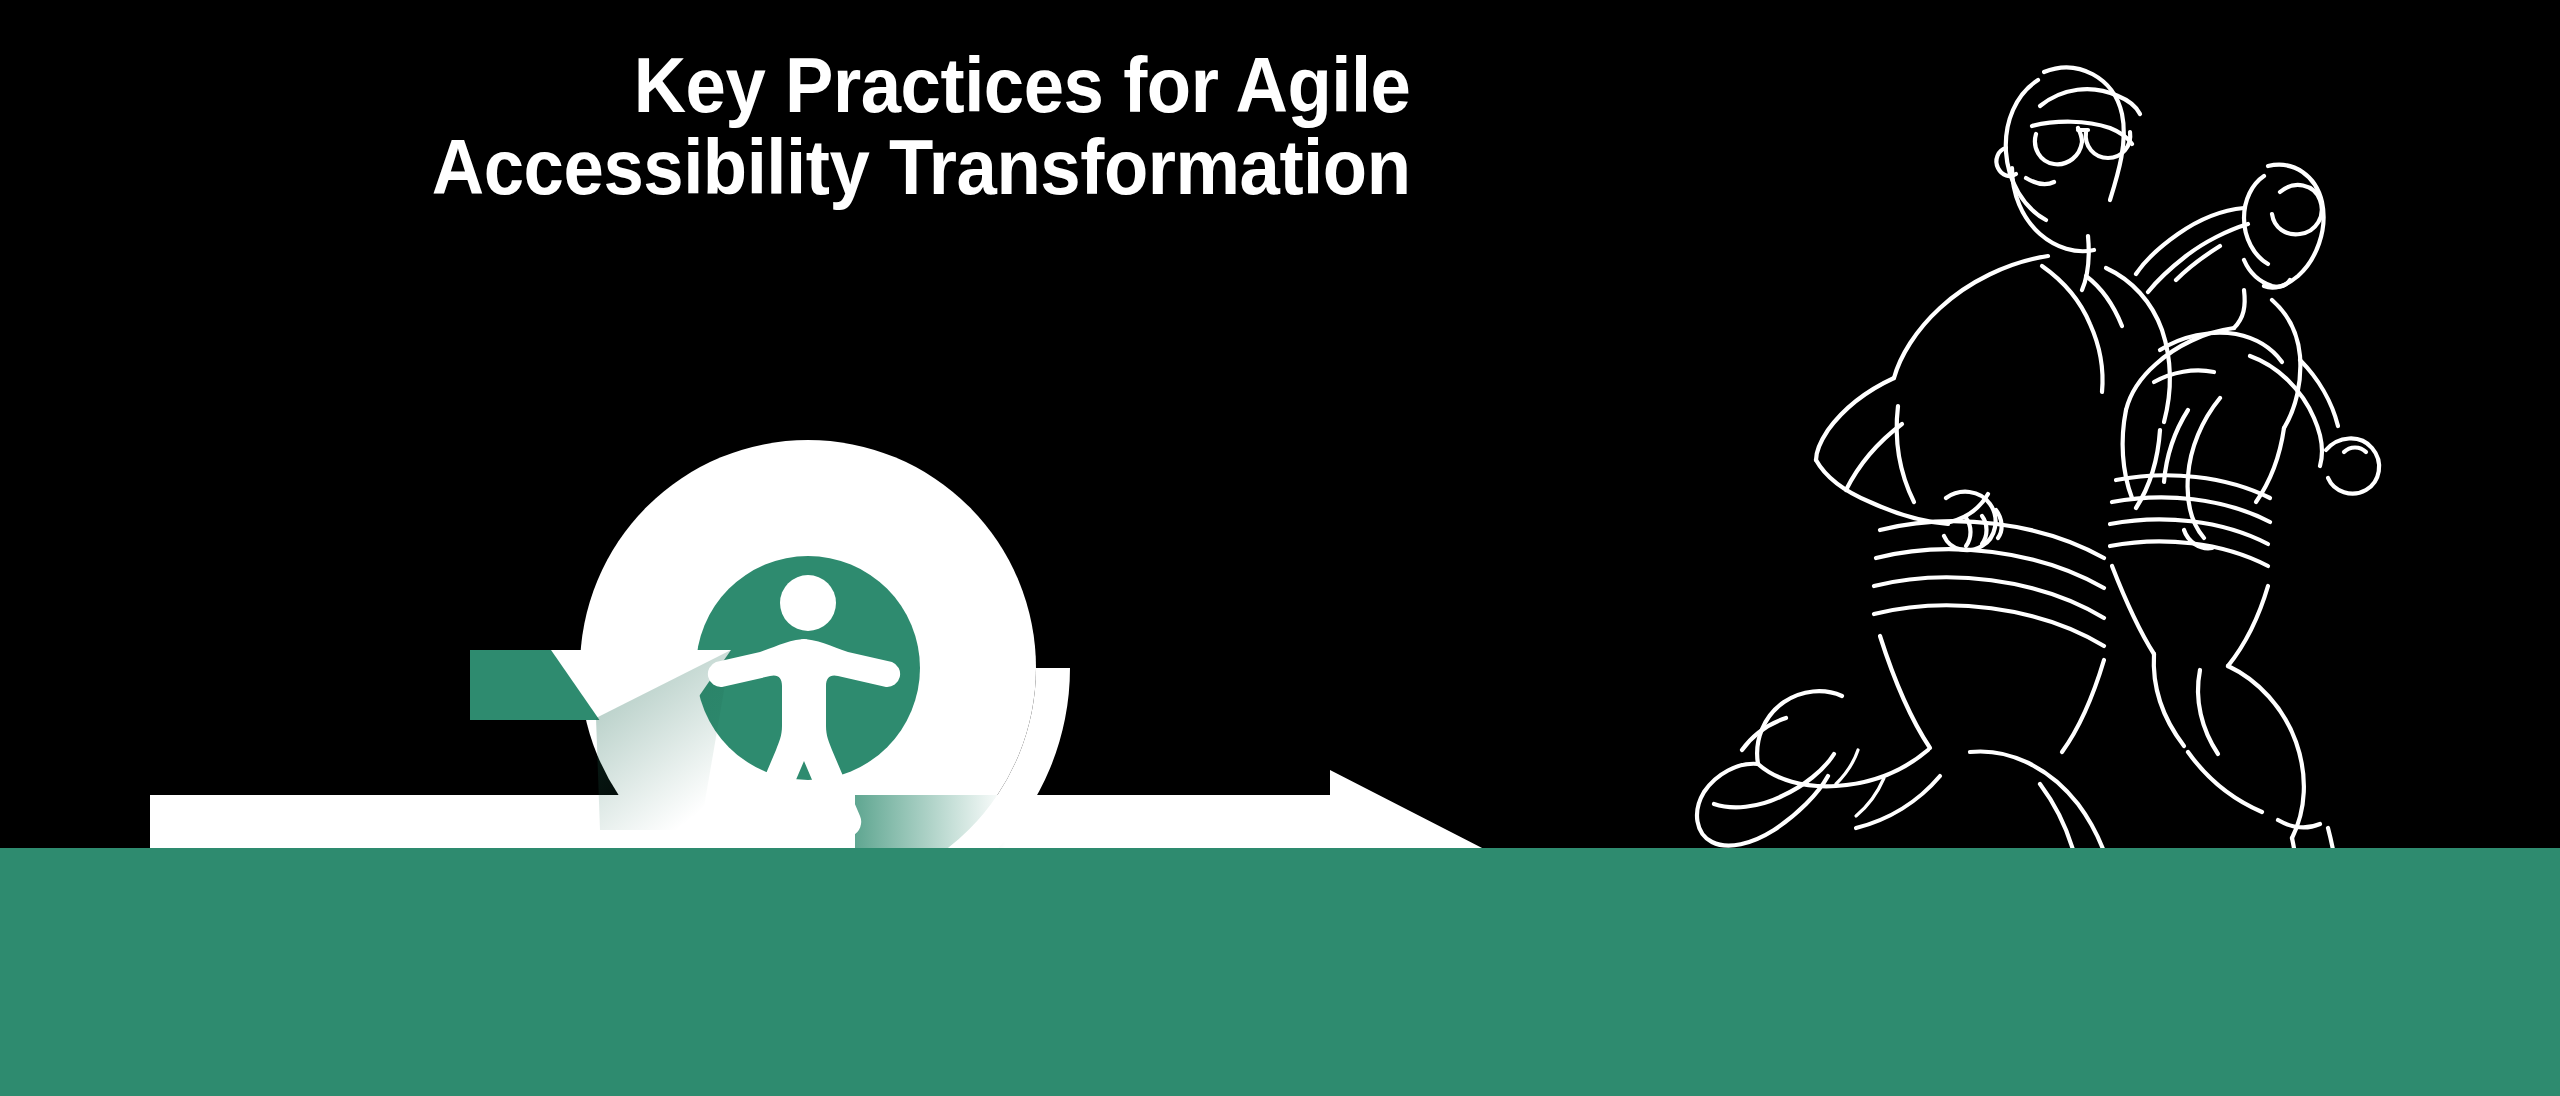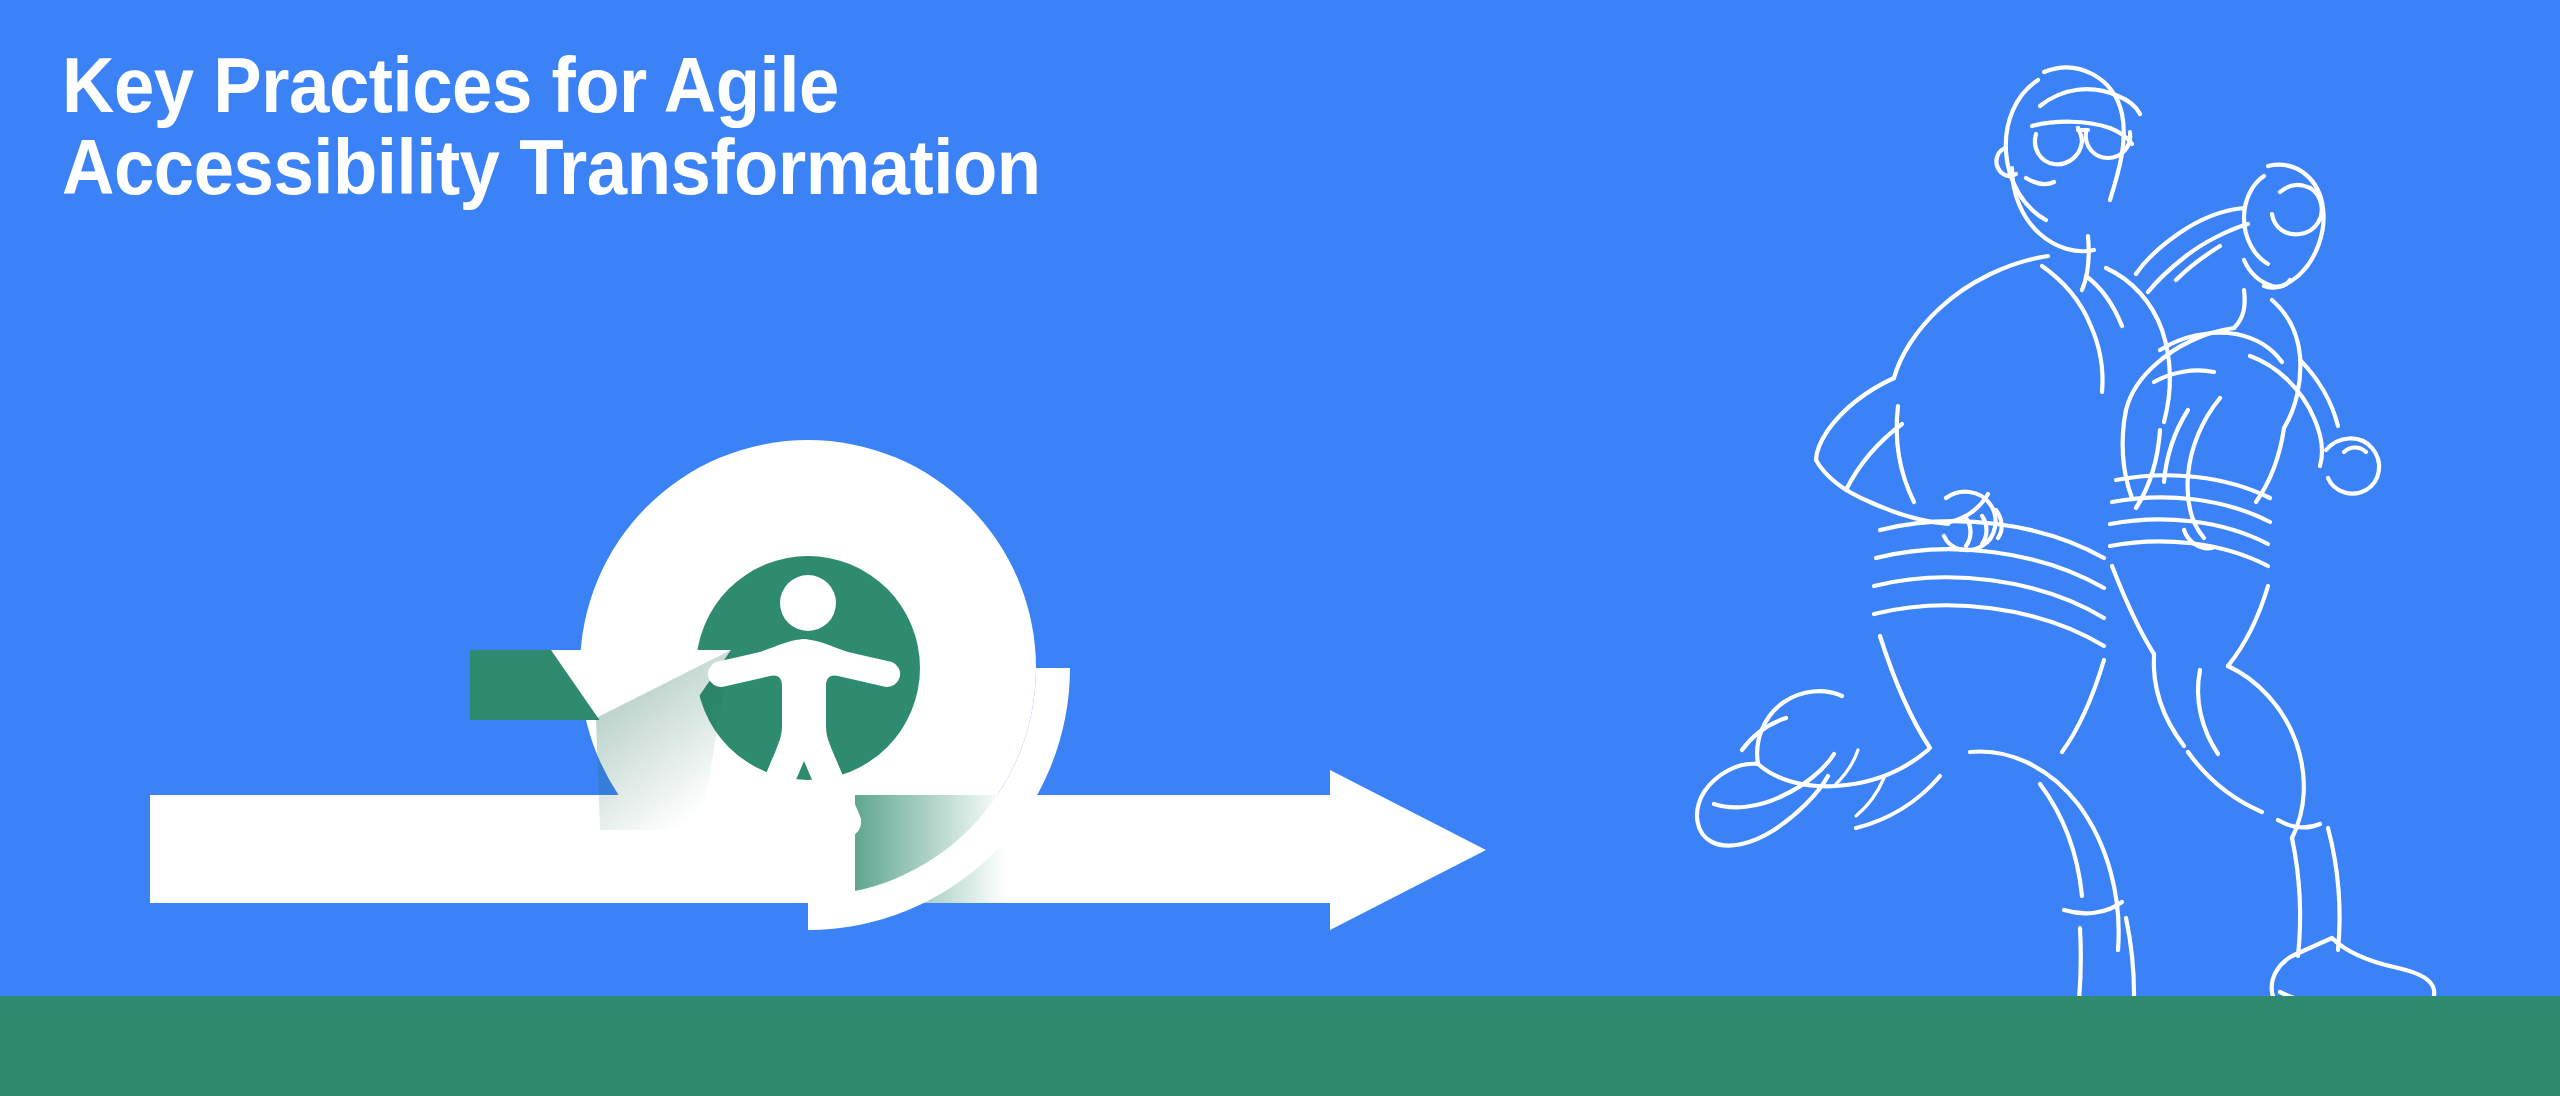--- a/index.html
+++ b/index.html
@@ -3,24 +3,25 @@
 <meta charset="utf-8">
 <style>
   html, body {
     margin: 0;
     padding: 0;
     background: #2e8b6f;
   }
   #banner {
     position: relative;
     width: 2560px;
-    height: 996px;
+    height: 848px;
     overflow: hidden;
-    background: #3b82f6;
+    background: #000000;
     font-family: "Liberation Sans", "DejaVu Sans", sans-serif;
+    text-align: right;
   }
 
   
   #title-block {
     position: absolute;
     left: 62px;
     top: 44px;
     width: 1450px;
   }
   .title-line {

